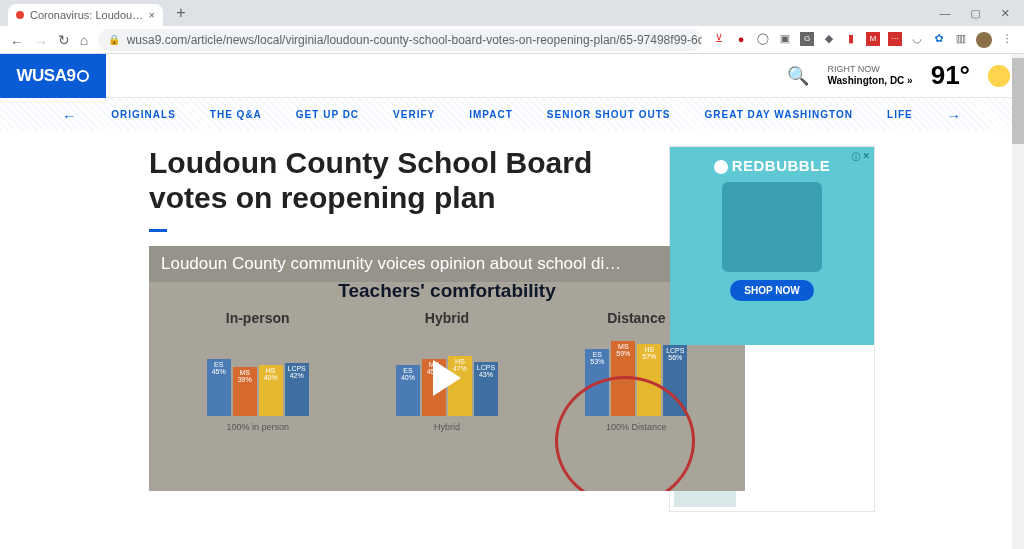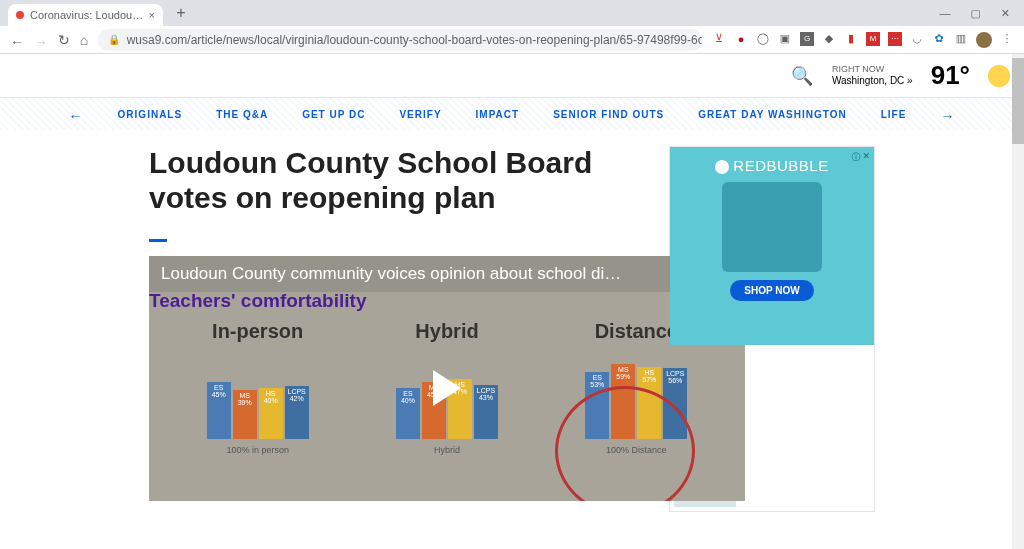--- a/index.html
+++ b/index.html
@@ -20,48 +20,48 @@
 .ext-icons span{width:14px;height:14px;display:flex;align-items:center;justify-content:center}
 .avatar{width:16px;height:16px;border-radius:50%;background:#8b6f47}
 .header{height:44px;background:#fff;display:flex;align-items:center;border-bottom:1px solid #e5e5e5}
 .logo{width:106px;height:44px;background:#095cd6;color:#fff;display:flex;align-items:center;justify-content:center;font-weight:900;font-size:17px;letter-spacing:-0.5px}
 .logo-dot{width:12px;height:12px;border-radius:50%;border:2px solid #fff;margin-left:2px}
 .mainnav{display:flex;gap:28px;margin-left:22px}
 .mainnav a{color:#000;font-weight:700;font-size:14px;text-decoration:none}
 .header-right{margin-left:auto;display:flex;align-items:center;gap:18px;padding-right:14px}
 .search-icon{font-size:18px;font-weight:bold}
 .weather{display:flex;flex-direction:column;align-items:flex-start;font-size:9px;color:#666;line-height:1.2}
-.weather-loc{font-weight:400;color:#000;font-size:10px}
+.weather-loc{font-weight:700;color:#000;font-size:10px}
 .temp{font-size:26px;font-weight:900;color:#000}
 .sun{width:22px;height:22px;border-radius:50%;background:radial-gradient(circle,#ffd54f 60%,#ffb300 100%)}
 .subnav{height:32px;display:flex;align-items:center;justify-content:center;gap:34px;font-size:10px;letter-spacing:1px;font-weight:700;color:#095cd6;background:repeating-linear-gradient(45deg,#f5f8fc,#f5f8fc 2px,#fff 2px,#fff 5px)}
 .subnav span{color:#095cd6}
 .arrow{color:#095cd6;font-size:14px}
 .content{display:flex;padding:16px 0 0 0;justify-content:center;gap:20px}
 .article{width:500px}
-.headline{font-size:30px;font-weight:900;color:#222;line-height:1.15;margin-bottom:24px}
+.headline{font-size:30px;font-weight:900;color:#222;line-height:1.15;margin-bottom:14px}
 .dash{width:18px;height:3px;background:#095cd6;margin-bottom:14px}
 .subhead{font-size:14.5px;color:#444;line-height:1.4;margin-bottom:16px}
 .video{width:596px;height:245px;background:#a8a49a;position:relative;overflow:hidden}
 .video-title{color:#fff;font-size:17px;padding:8px 12px;background:rgba(0,0,0,0.1)}
-.chart-title{text-align:left;font-size:19px;font-weight:700;color:#4c1d95;margin-top:-2px}
+.chart-title{text-align:center;font-size:19px;font-weight:700;color:#0f172a;margin-top:-2px}
 .chart-row{display:flex;justify-content:space-around;margin-top:8px;padding:0 14px}
 .chart-group{text-align:center}
-.group-label{font-weight:700;font-size:20px;color:#333;margin-bottom:20px}
+.group-label{font-weight:700;font-size:14px;color:#333;margin-bottom:14px}
 .bars{display:flex;gap:2px;align-items:flex-end;height:76px;justify-content:center}
 .bar{width:24px;color:#fff;font-size:7px;display:flex;flex-direction:column;align-items:center;justify-content:flex-start;padding-top:2px}
 .bar-label{font-size:7px;line-height:1}
 .caption{font-size:9px;color:#555;margin-top:6px}
 .play{position:absolute;left:50%;top:54%;transform:translate(-50%,-50%);width:0;height:0;border-left:28px solid #fff;border-top:18px solid transparent;border-bottom:18px solid transparent}
 .circle{position:absolute;right:50px;top:130px;width:140px;height:130px;border:3px solid #b33;border-radius:50%}
 .sidebar{width:206px}
 .ad{width:206px;background:#fff;border:1px solid #e5e5e5}
 .ad-top{background:#5ec9d4;padding:10px;text-align:center;color:#fff;height:198px;position:relative}
 .ad-x{position:absolute;top:4px;right:4px;font-size:9px;color:#0b6e77;display:flex;gap:2px}
-.ad-brand{font-weight:400;font-size:15px;letter-spacing:0.5px}
+.ad-brand{font-weight:700;font-size:15px;letter-spacing:0.5px}
 .ad-brand-icon{display:inline-block;width:14px;height:14px;background:#fff;border-radius:50%;vertical-align:middle;margin-right:4px}
 .ad-tag{color:#095cd6;font-weight:700;font-size:13px;margin-top:2px}
 .ad-art{width:100px;height:90px;margin:8px auto;background:#3a9fb0;border-radius:6px}
 .ad-btn{background:#095cd6;color:#fff;border:none;padding:5px 14px;border-radius:14px;font-size:10px;font-weight:700}
 .ad-prods{display:flex;gap:4px;padding:4px}
 .ad-main-prod{width:130px;height:160px;background:#1a1a1a;color:#999;font-size:10px;display:flex;align-items:center;justify-content:center;font-family:serif;flex-direction:column}
 .ad-side-prods{display:flex;flex-direction:column;gap:4px}
 .ad-thumb{width:62px;height:50px;background:#222}
 .ad-thumb.l{background:#d8e8e8}
 .scrollbar{position:absolute;right:0;top:54px;width:12px;height:495px;background:#f1f1f1}
@@ -106,39 +106,43 @@
     <span style="background:#d32f2f;color:#fff;font-size:8px">⋯</span>
     <span>◡</span>
     <span style="color:#1976d2">✿</span>
     <span>▥</span>
     <div class="avatar"></div>
     <span>⋮</span>
   </div>
 </div>
 
 <div class="header">
+  <div class="logo">
+    <span>WUSA9</span>
+      <span class="logo-dot"></span>
+  </div>
   <div class="header-right">
     <span class="search-icon">🔍</span>
     <div class="weather">
       <span>RIGHT NOW</span>
       <span class="weather-loc">Washington, DC »</span>
     </div>
     <span class="temp">91°</span>
     <div class="sun"></div>
   </div>
 </div>
 
 <div class="subnav">
   <span class="arrow">←</span>
   <span>ORIGINALS</span>
   <span>THE Q&amp;A</span>
   <span>GET UP DC</span>
   <span>VERIFY</span>
   <span>IMPACT</span>
-  <span>SENIOR FIND OUTS</span>
+  <span>SENIOR SHOUT OUTS</span>
   <span>GREAT DAY WASHINGTON</span>
   <span>LIFE</span>
   <span class="arrow">→</span>
 </div>
 
 <div class="content">
   <article class="article">
     <h1 class="headline">Loudoun County School Board votes on reopening plan</h1>
     <div class="dash"></div>
     <div class="video">

